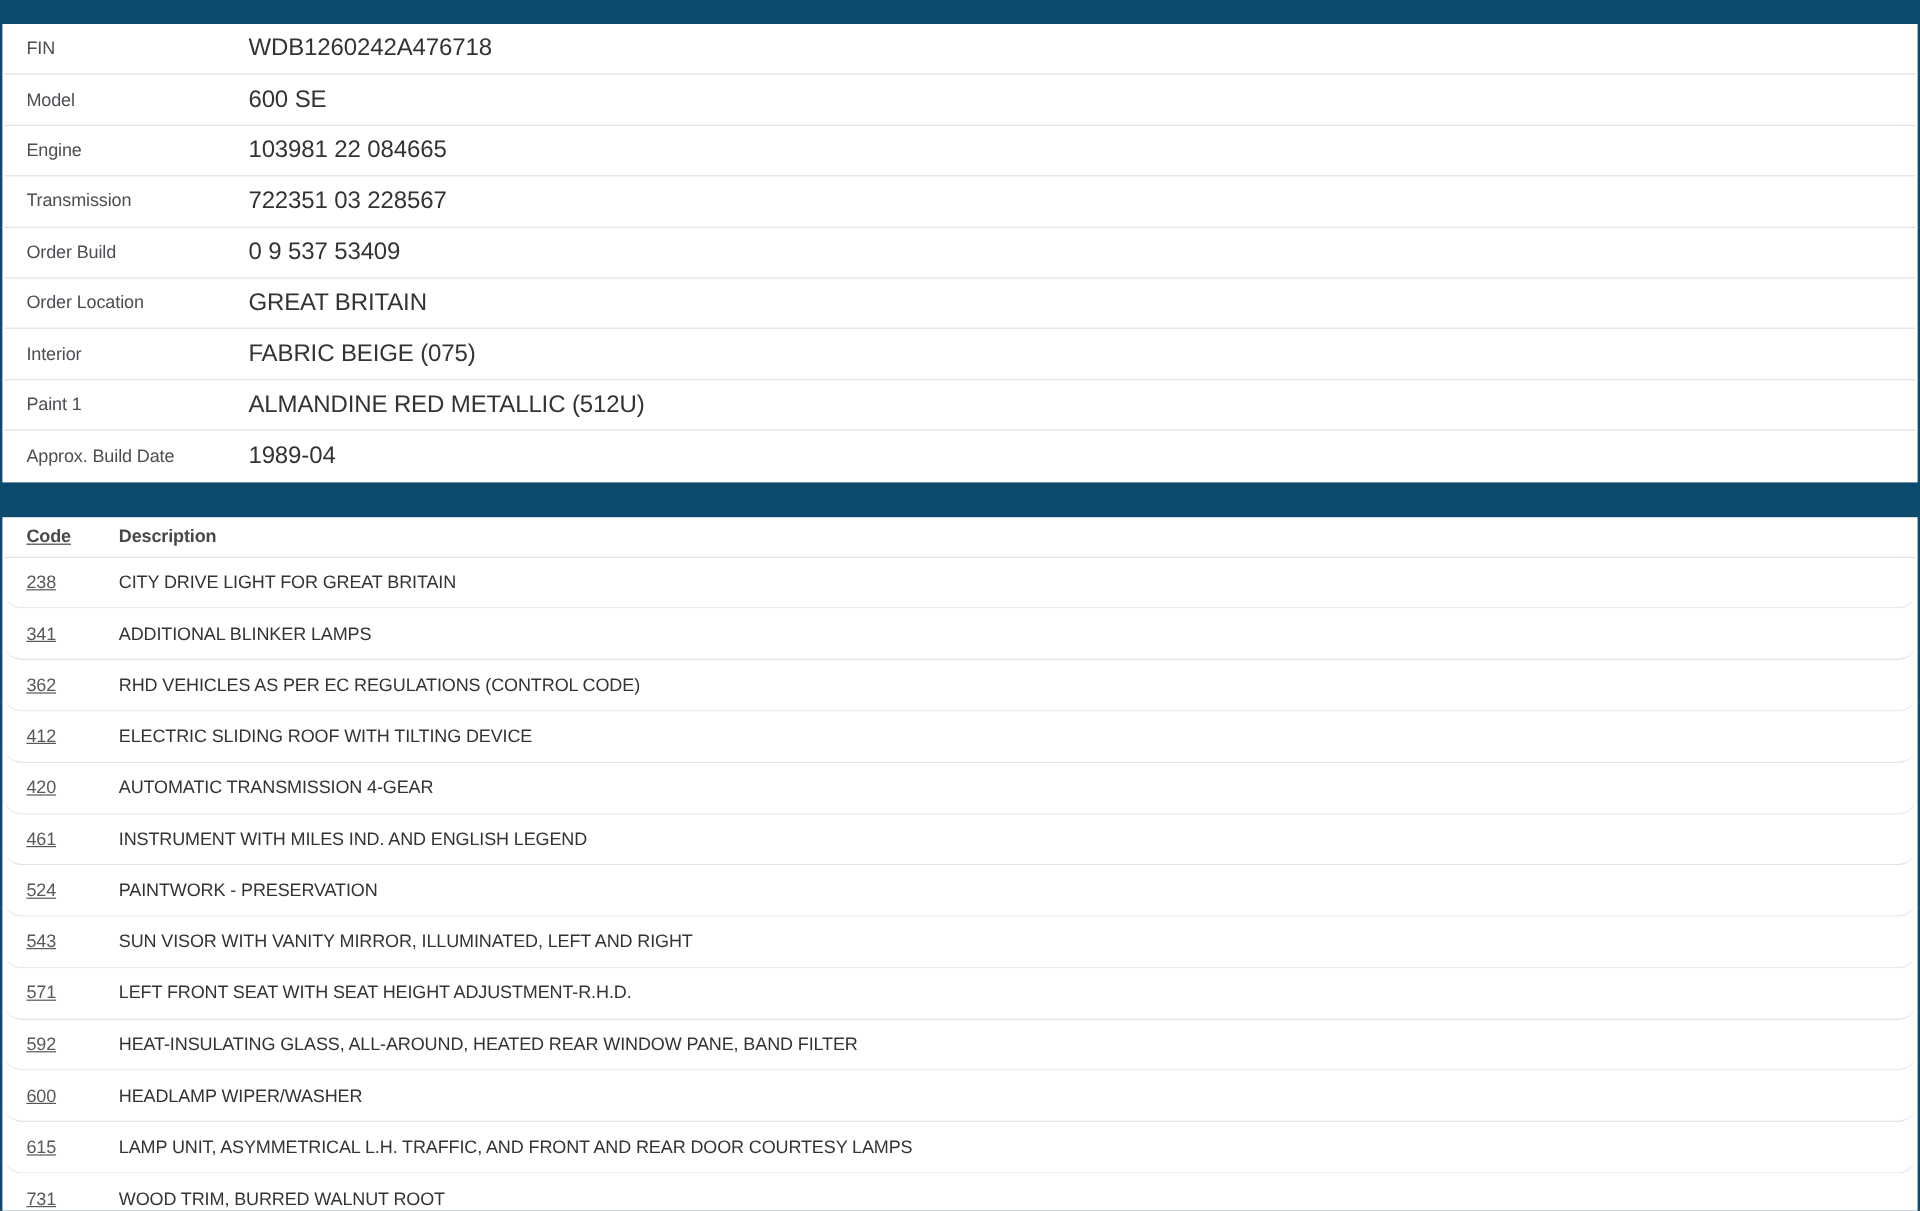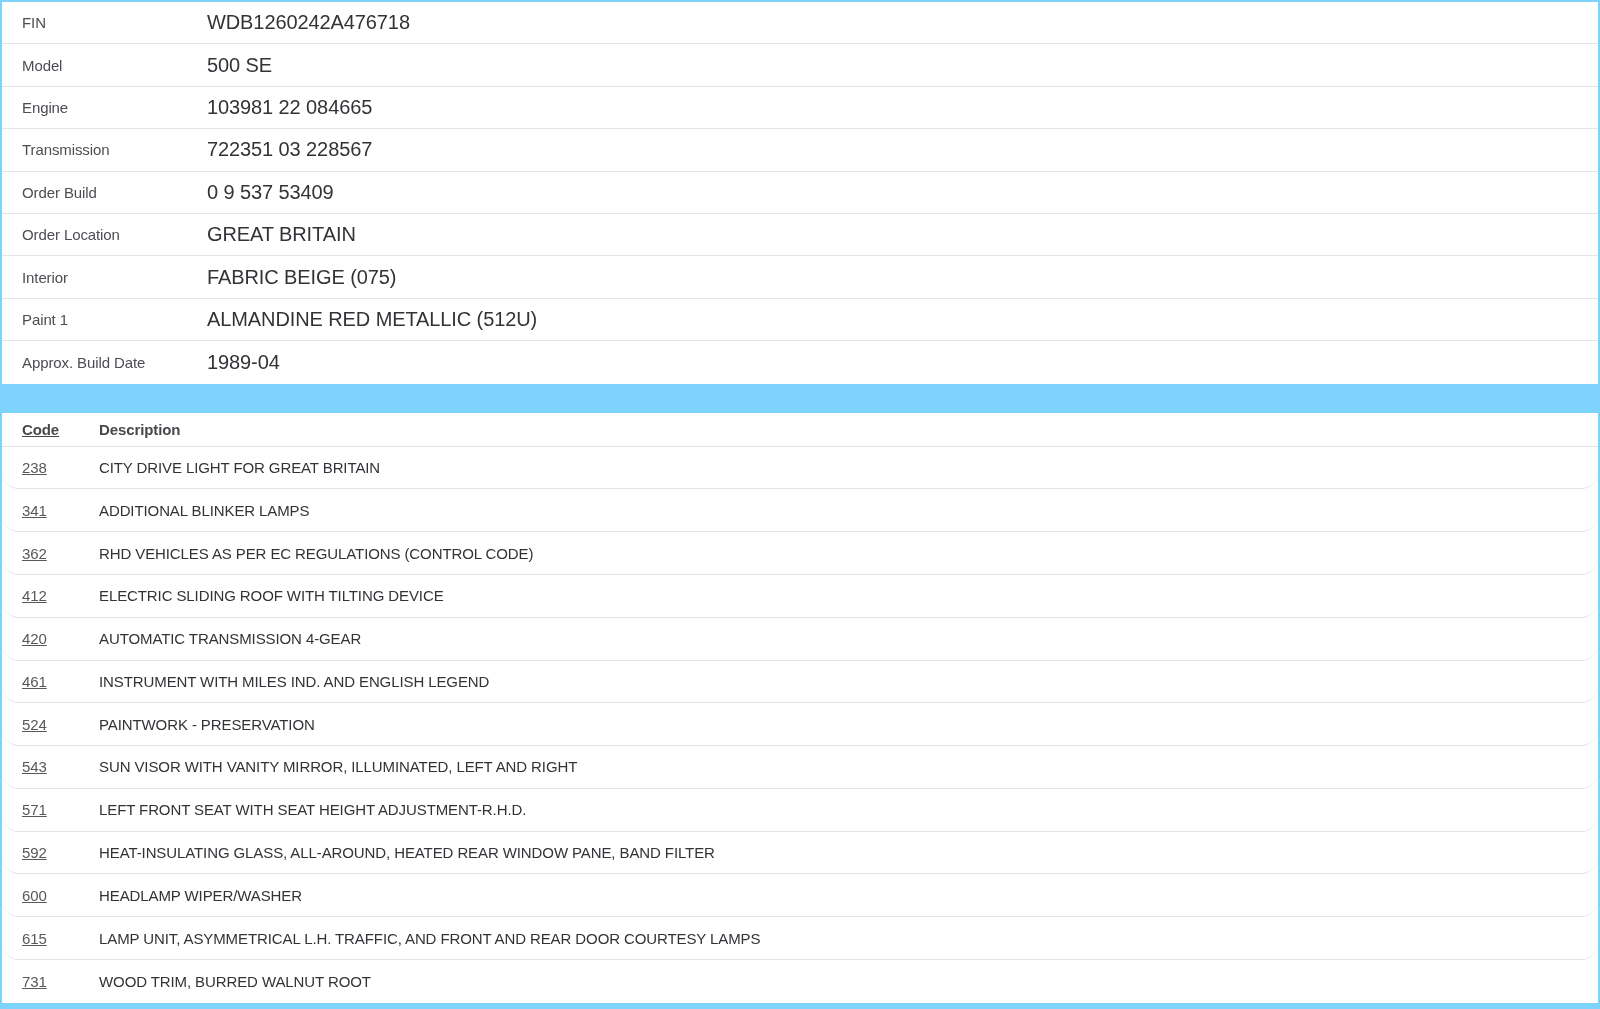--- a/index.html
+++ b/index.html
@@ -9,25 +9,25 @@
     height: 1009px;
     overflow: hidden;
     background: #2b2d33;
     font-family: "Liberation Sans", "DejaVu Sans", sans-serif;
     -webkit-font-smoothing: antialiased;
   }
   .frame {
     box-sizing: border-box;
     width: 1600px;
     height: 1009px;
-    padding: 2px 2px 7px 2px;
+    padding: 20px 2px 7px 2px;
     display: flex;
     flex-direction: column;
     gap: 29px;
-    background: #7dd3fc;
+    background: #0c4a6e;
   }
   .card {
     background: #ffffff;
     flex: 0 0 auto;
   }
   
   .info-row {
     display: flex;
     align-items: center;
     height: 42.4px;
@@ -94,21 +94,21 @@
 
 <div class="frame">
 
   <div class="card">
       <div class="info-row">
         <div class="info-label">FIN</div>
         <div class="info-value">WDB1260242A476718</div>
       </div>
       <div class="info-row">
         <div class="info-label">Model</div>
-        <div class="info-value">500 SE</div>
+        <div class="info-value">600 SE</div>
       </div>
       <div class="info-row">
         <div class="info-label">Engine</div>
         <div class="info-value">103981 22 084665</div>
       </div>
       <div class="info-row">
         <div class="info-label">Transmission</div>
         <div class="info-value">722351 03 228567</div>
       </div>
       <div class="info-row">

